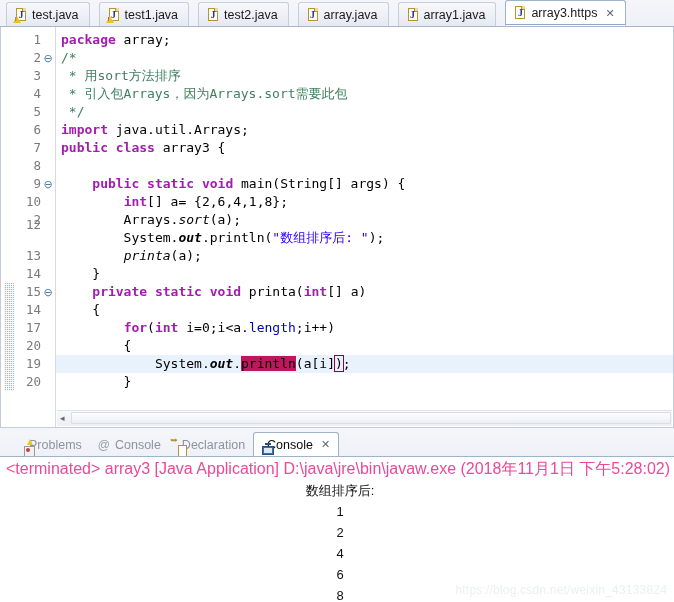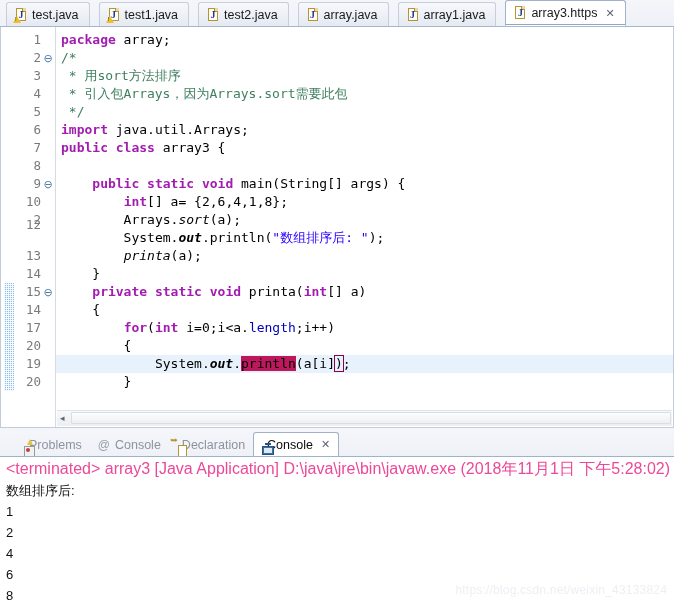--- a/index.html
+++ b/index.html
@@ -170,21 +170,21 @@
     background:#ffffff;border-top:1px solid #9fb2ca;
     box-sizing:border-box;
   }
   .termline{
     position:absolute;left:6px;top:3px;right:4px;height:17px;line-height:17px;
     font-family:"Liberation Sans",sans-serif;font-size:16px;color:#ec4899;
     white-space:nowrap;overflow:hidden;
   }
   .coutwrap{position:absolute;left:6px;top:23px;right:0;bottom:0;}
   .coutline{height:21px;line-height:21px;font-size:13px;color:#111;
-    font-family:"Liberation Sans",sans-serif;}
+    font-family:"Liberation Sans",sans-serif;text-align:center;}
 
   
   .ic{position:relative;width:13px;height:13px;flex:0 0 auto;}
   .ic-prob .box{position:absolute;left:0;top:1px;width:11px;height:11px;
     border:1px solid #9a9a9a;background:#f1f1f1;box-sizing:border-box;}
   .ic-prob .dot{position:absolute;left:2px;top:3px;width:4px;height:4px;border-radius:50%;background:#c04040;}
   .ic-prob .tri{position:absolute;left:3px;bottom:0;width:0;height:0;
     border-left:3px solid transparent;border-right:3px solid transparent;border-bottom:6px solid #e8c33a;}
   .ic-jdoc{font-size:12px;line-height:13px;color:#9aa1ab;text-align:center;width:13px;}
   .ic-decl .p{position:absolute;left:1px;top:0;width:9px;height:12px;background:#fff;

